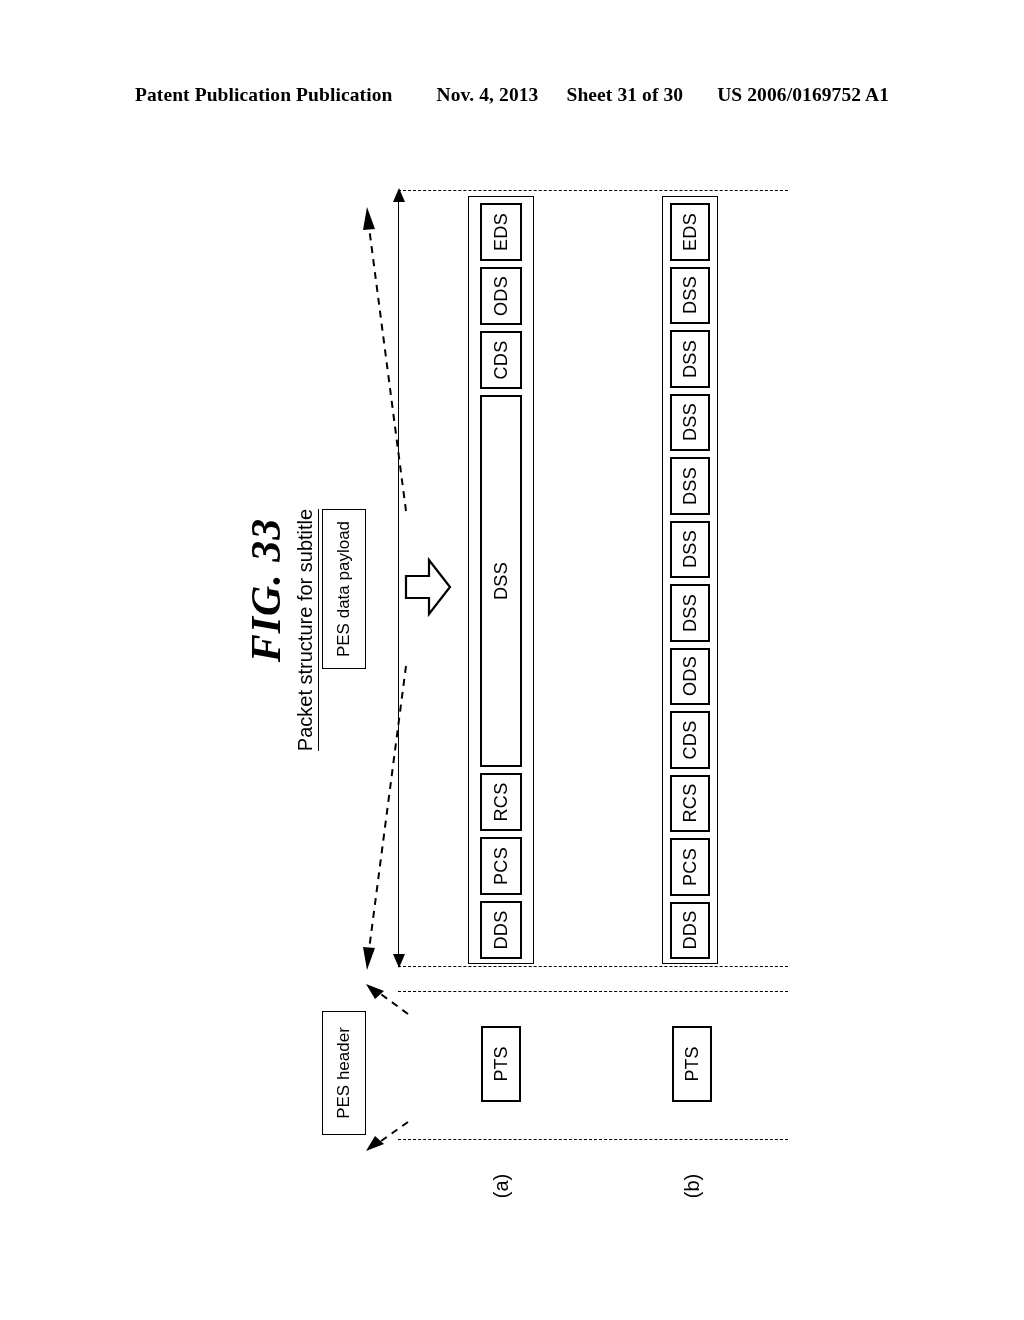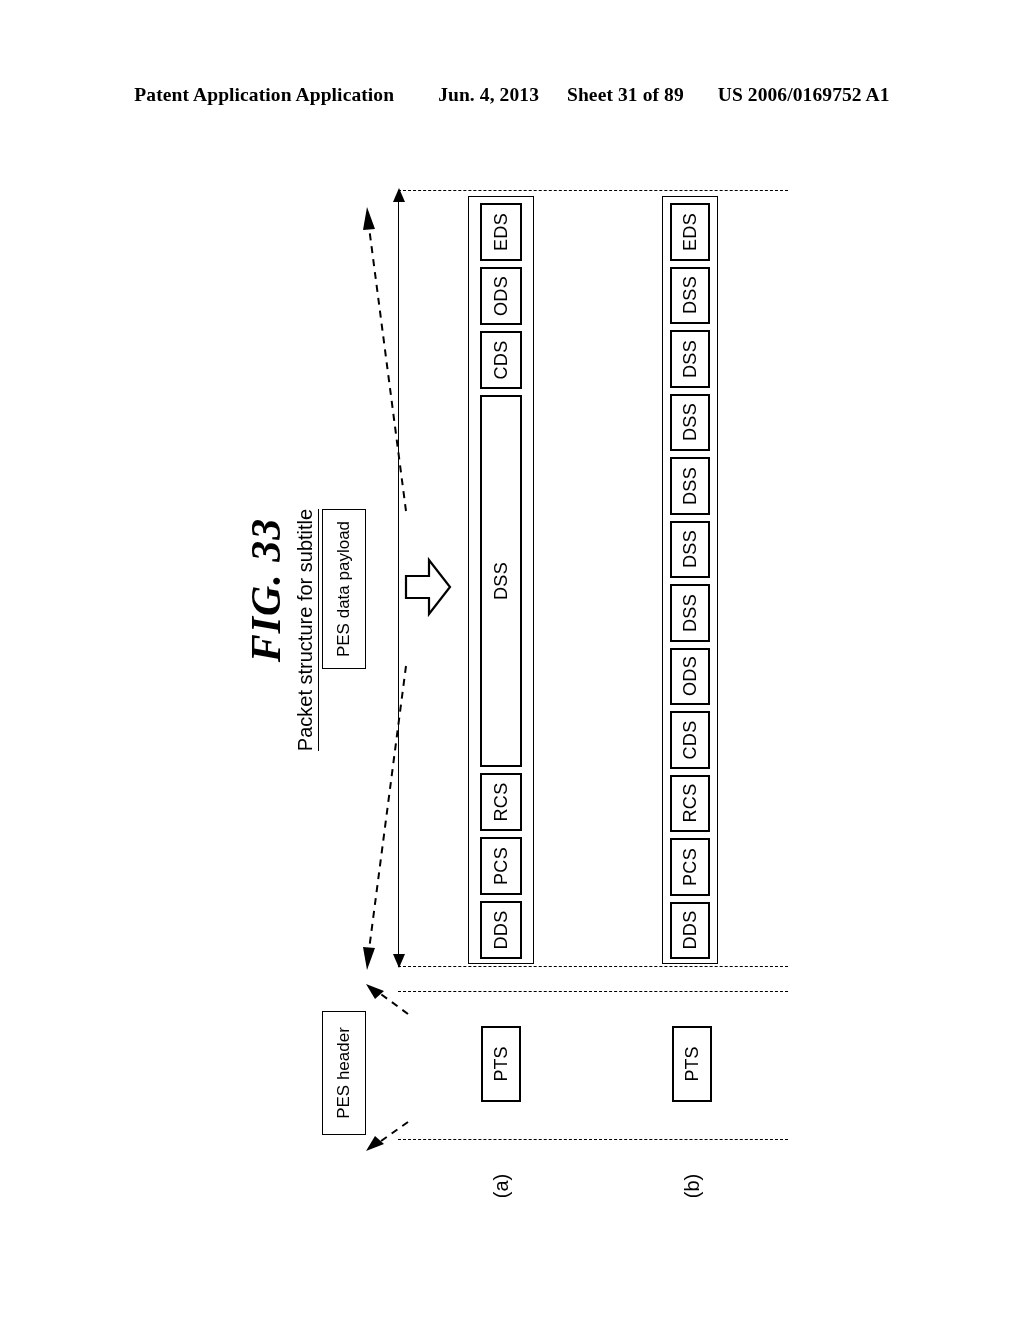--- a/index.html
+++ b/index.html
@@ -199,25 +199,25 @@
     display: inline-block;
     transform: rotate(-90deg);
   }
   #tag-a { left: 481px; top: 1172px; }
   #tag-b { left: 672px; top: 1172px; }
 </style>
 </head>
 <body>
 
 <div id="pub-header">
-  <span>Patent Application Application</span>
+  <span>Patent Publication Publication</span>
   <span class="hdr-gap-a"></span>
-  <span>Jun. 4, 2013</span>
+  <span>Nov. 4, 2013</span>
   <span class="hdr-gap-b"></span>
-  <span>Sheet 31 of 89</span>
+  <span>Sheet 31 of 30</span>
   <span class="hdr-gap-c"></span>
   <span>US 2006/0169752 A1</span>
 </div>
 
 <div id="fig-number">FIG. 33</div>
 <div id="fig-caption">
   <span class="u">Packet structure for subtitle</span>
 </div>
 
 <div class="callout" id="callout-payload">

